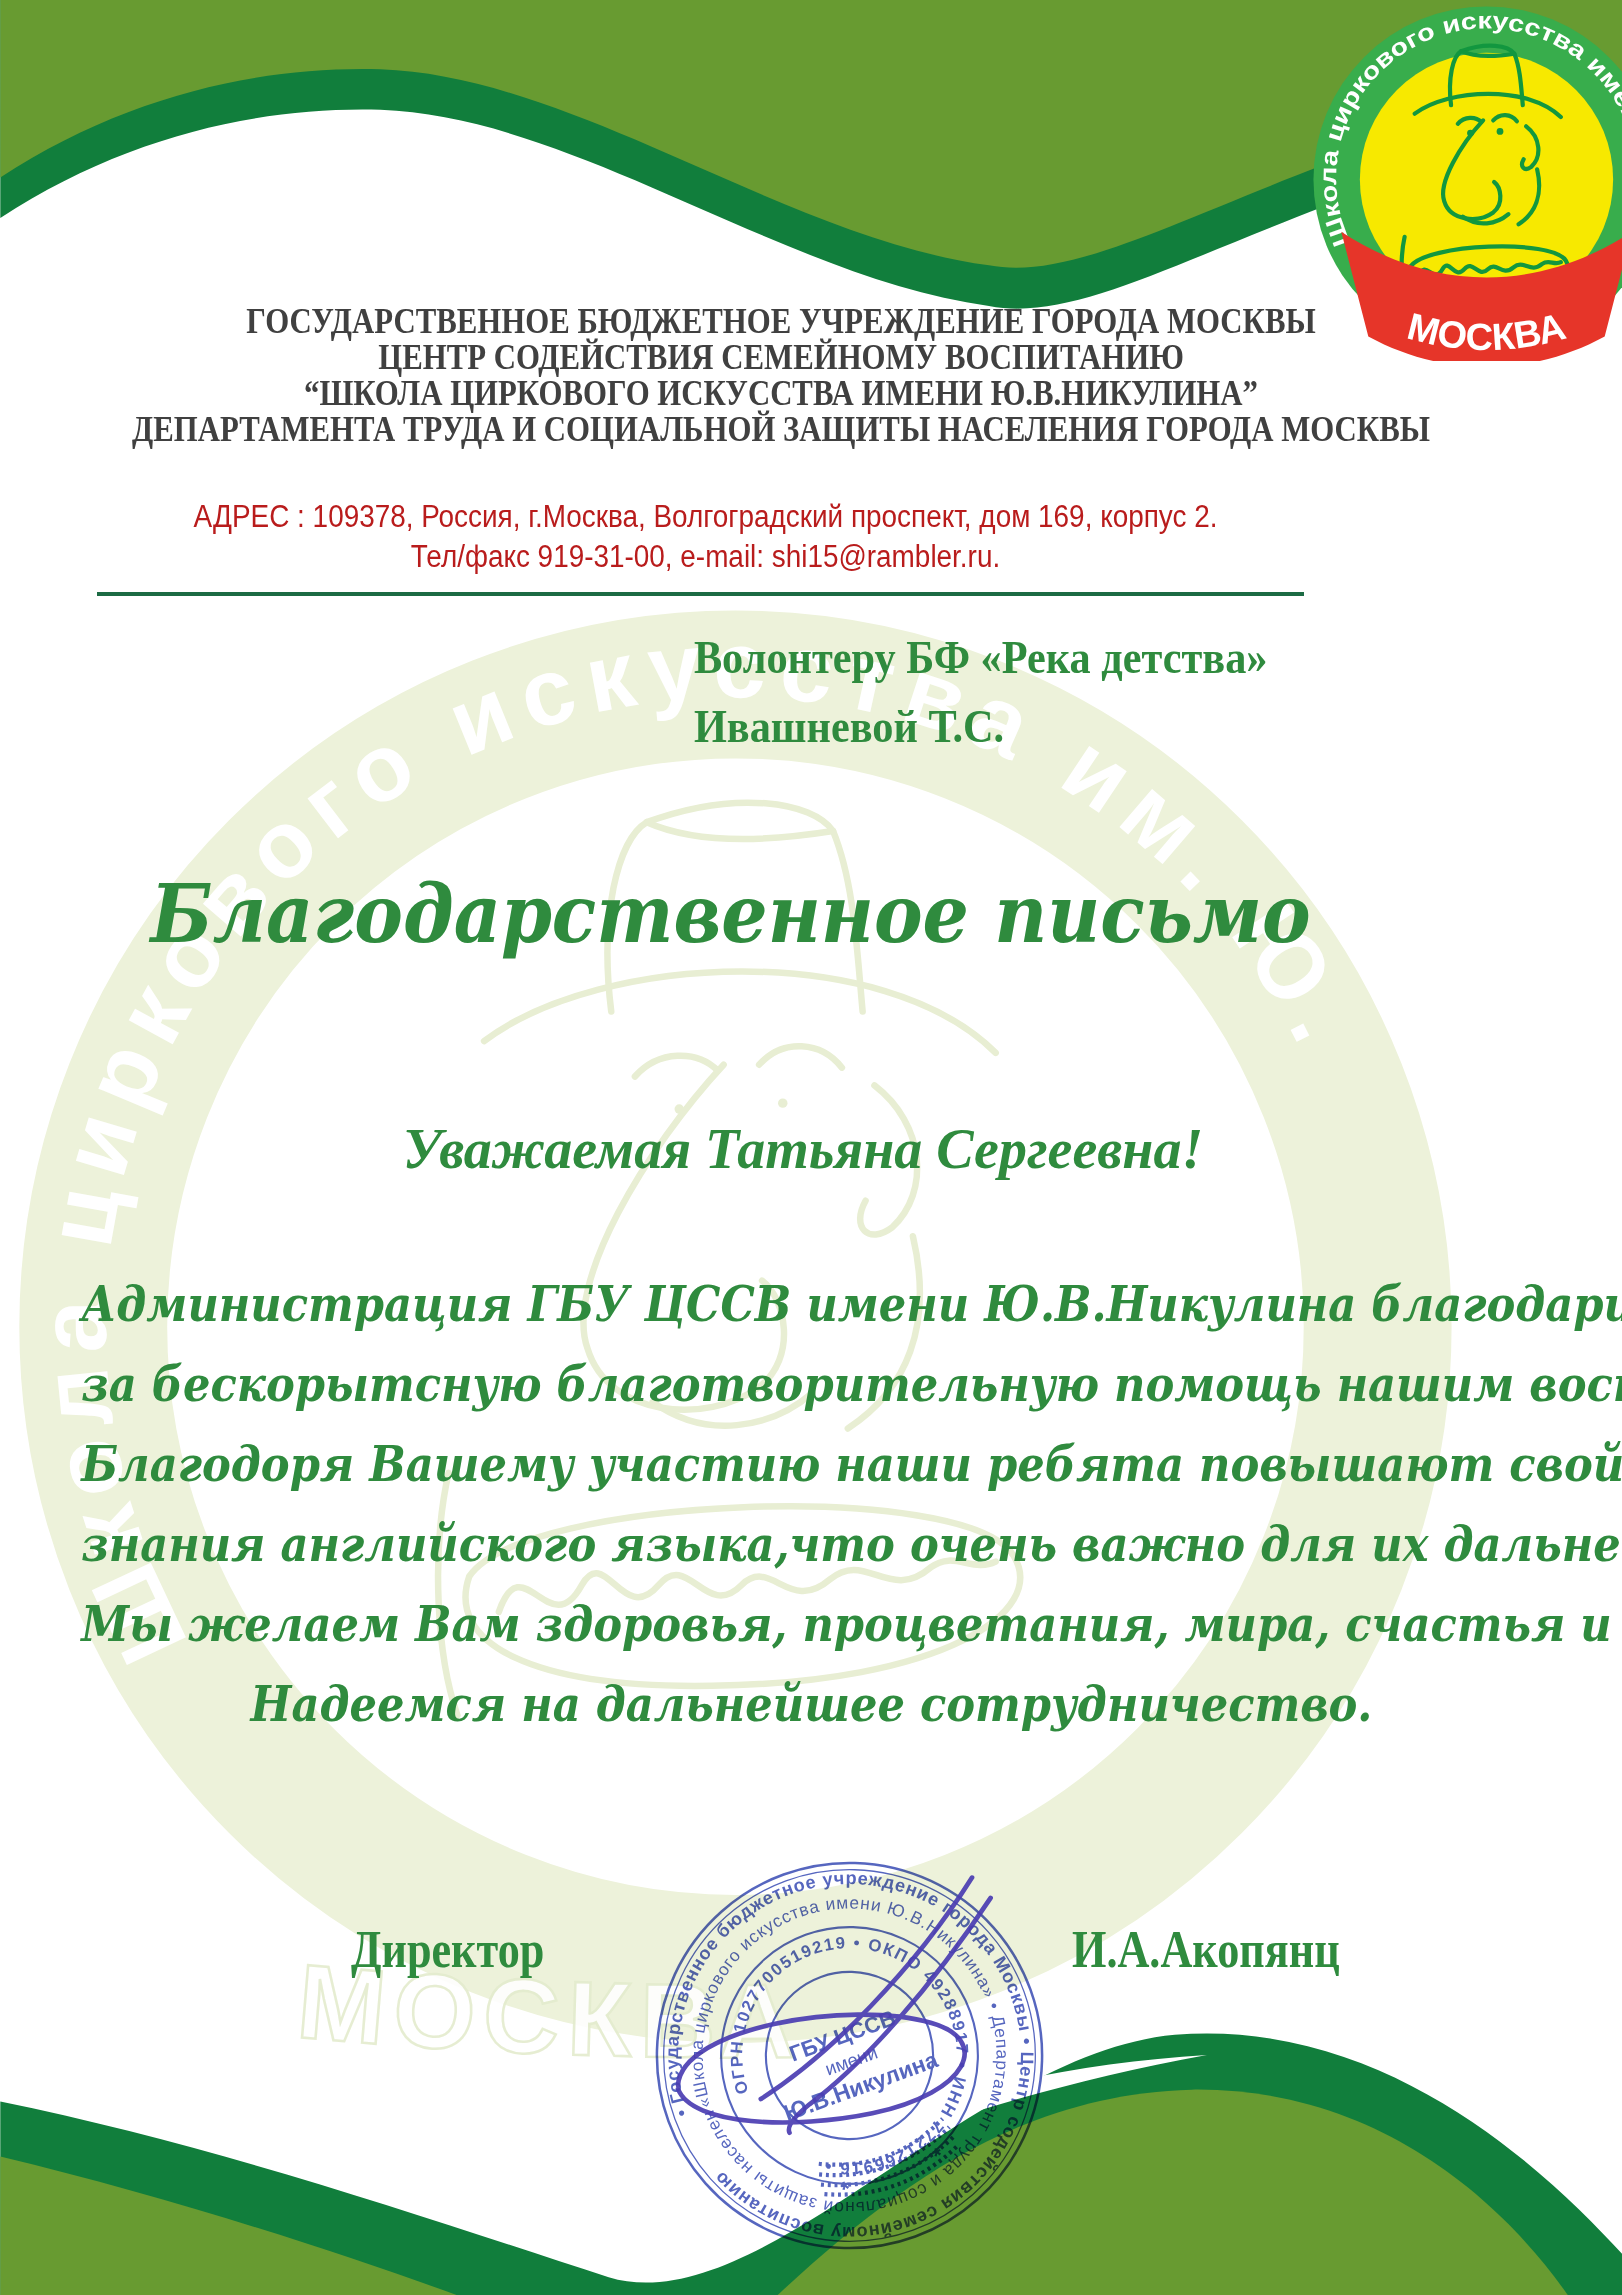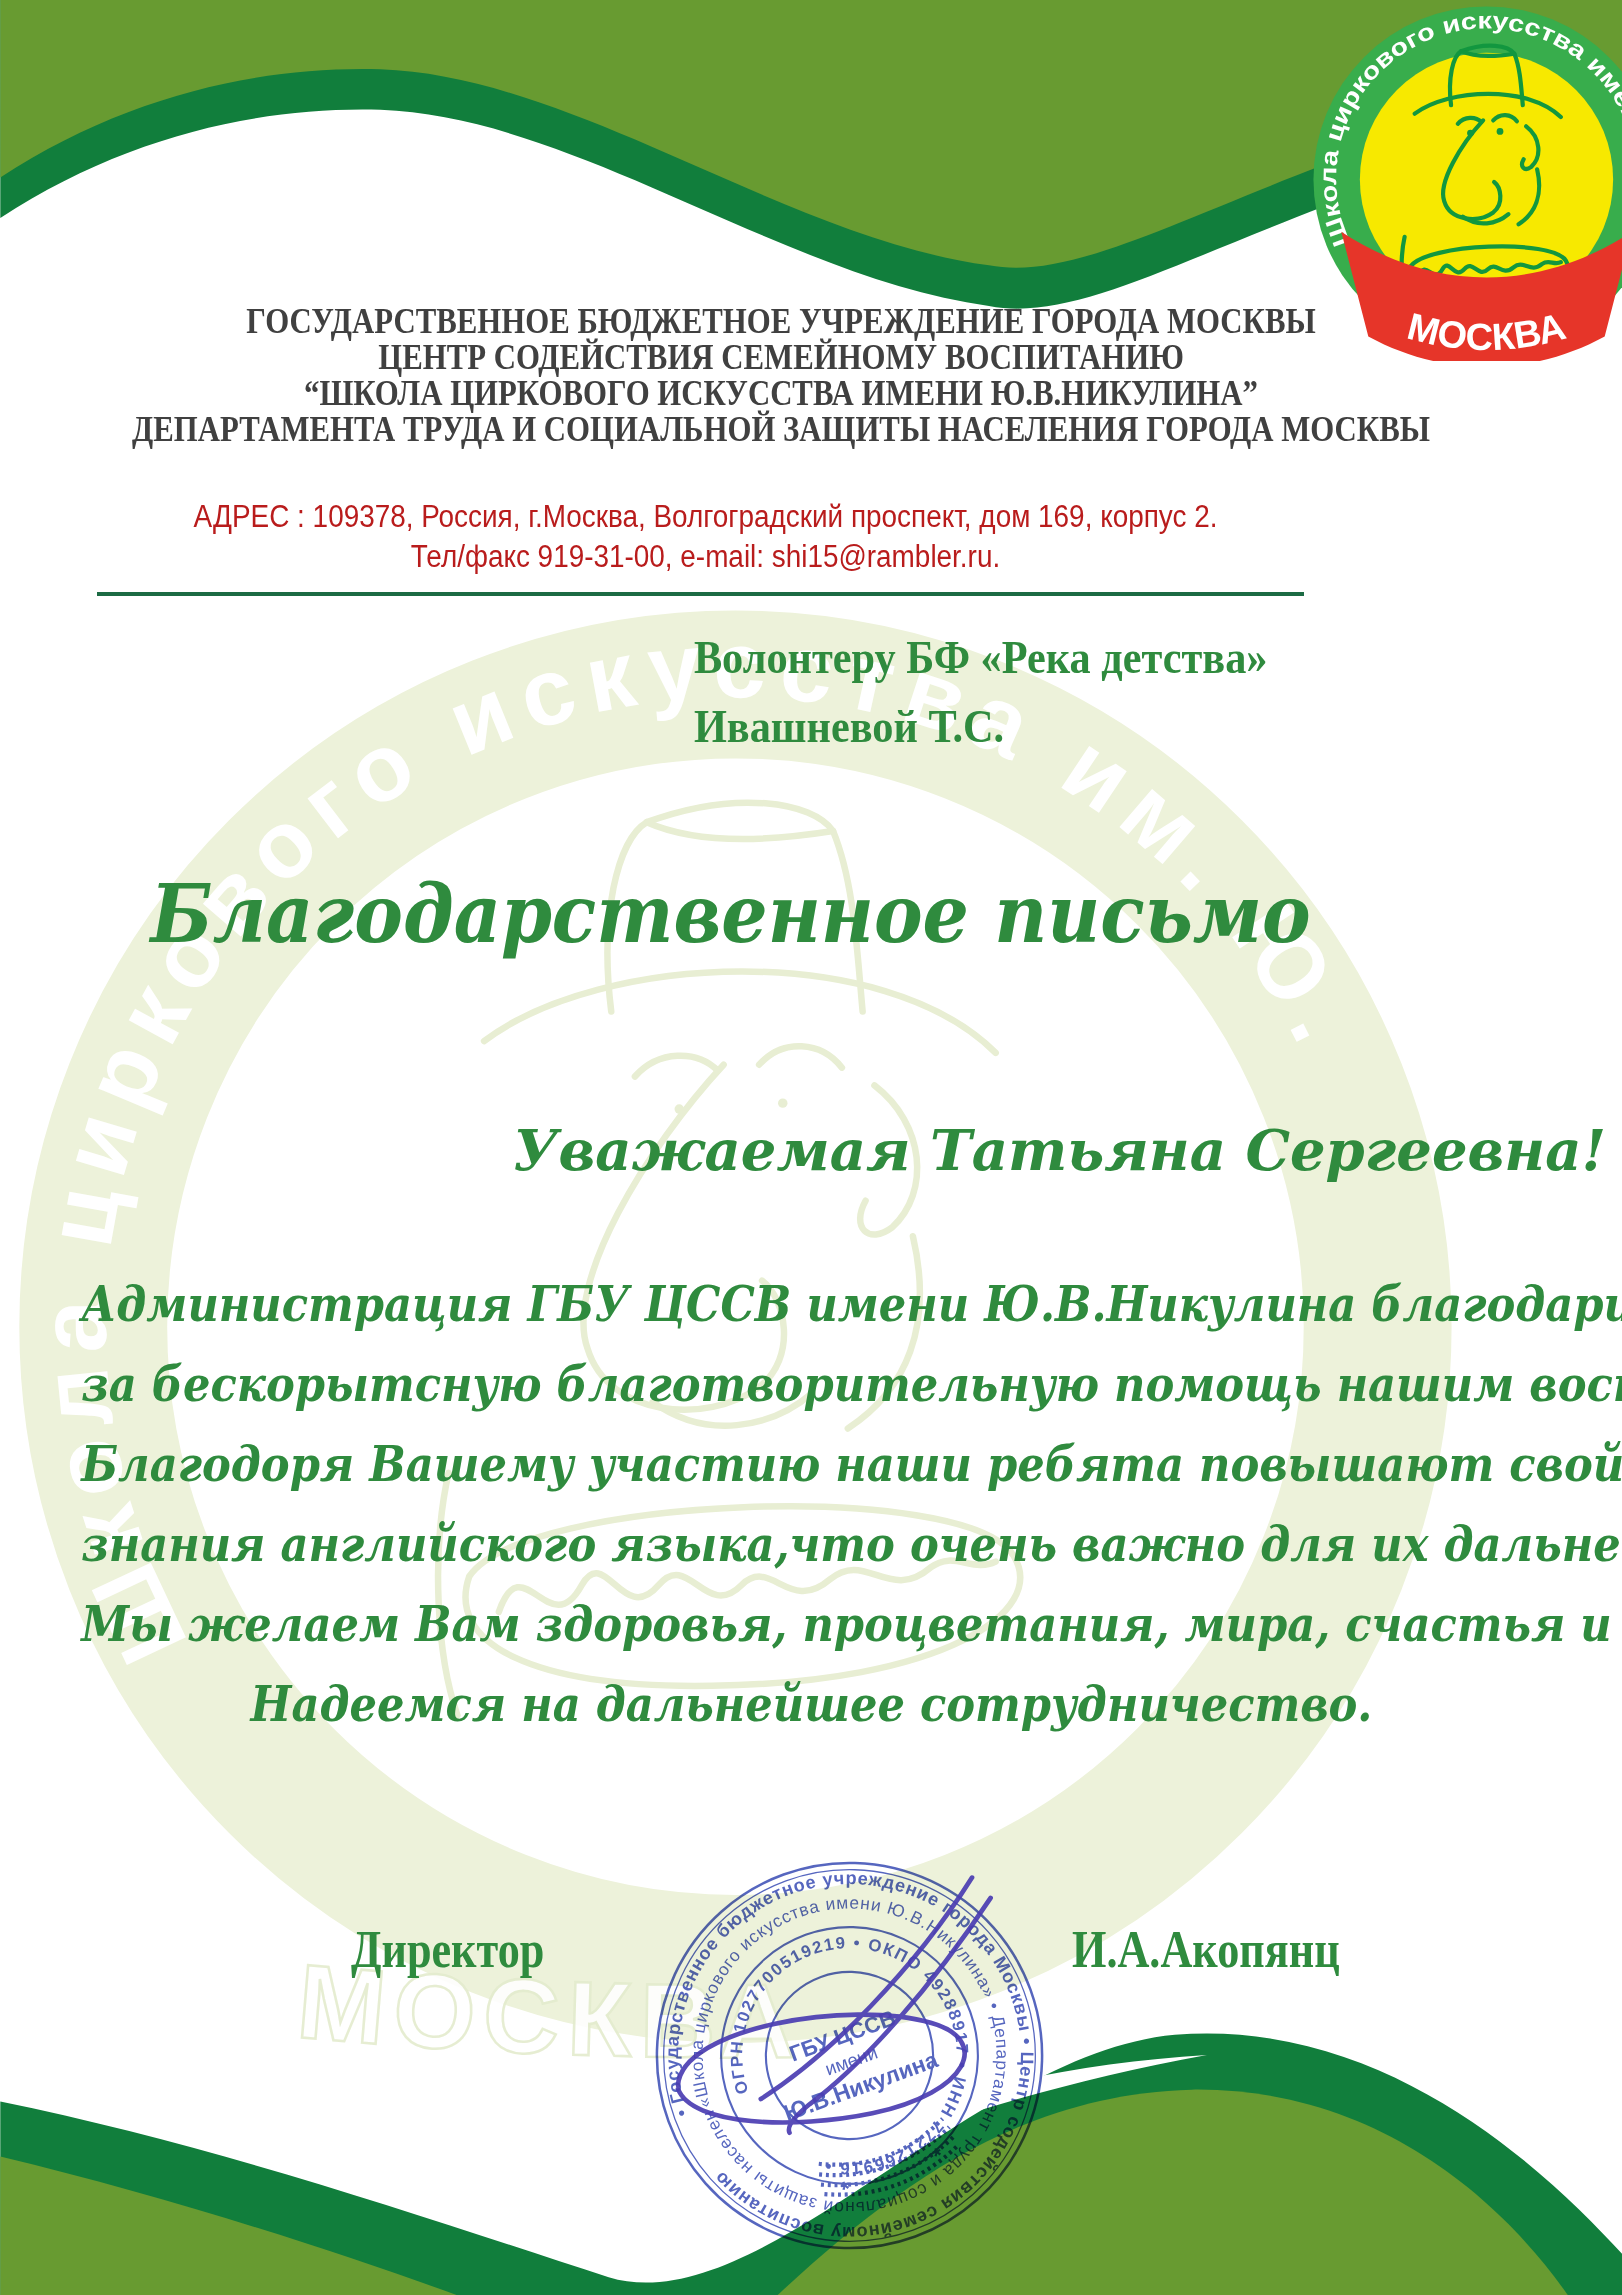--- a/index.html
+++ b/index.html
@@ -34,22 +34,22 @@
   .recipient .r-line{display:block;transform:scaleX(.92);transform-origin:100% 50%;}
 
   
   .script{font-family:"DejaVu Serif","Liberation Serif",serif;font-style:italic;font-weight:700;color:#2f8b3e;}
   .letter-title{
     position:absolute;left:0;top:866px;width:1462px;text-align:center;
     font-size:81px;white-space:nowrap;
   }
   .letter-title .t-in{display:inline-block;transform:scaleX(.9);transform-origin:50% 50%;}
   .salutation{
-    position:absolute;left:0;top:1117px;width:1606px;text-align:right;
-    font-size:56px;white-space:nowrap;
+    position:absolute;left:0;top:1117px;width:1606px;text-align:center;
+    font-size:56px;white-space:nowrap;font-family:Liberation Serif, serif;
   }
   .body-block{
     position:absolute;left:0;top:1264px;width:1623px;text-align:center;
     font-size:48px;line-height:80px;white-space:nowrap;
   }
   .body-line{display:block;transform:scaleX(.9);transform-origin:50% 50%;}
 
   .sig-role,.sig-name{
     position:absolute;top:1920px;color:#2f8b3e;
     font-family:"Liberation Serif",serif;font-weight:700;font-size:52px;

